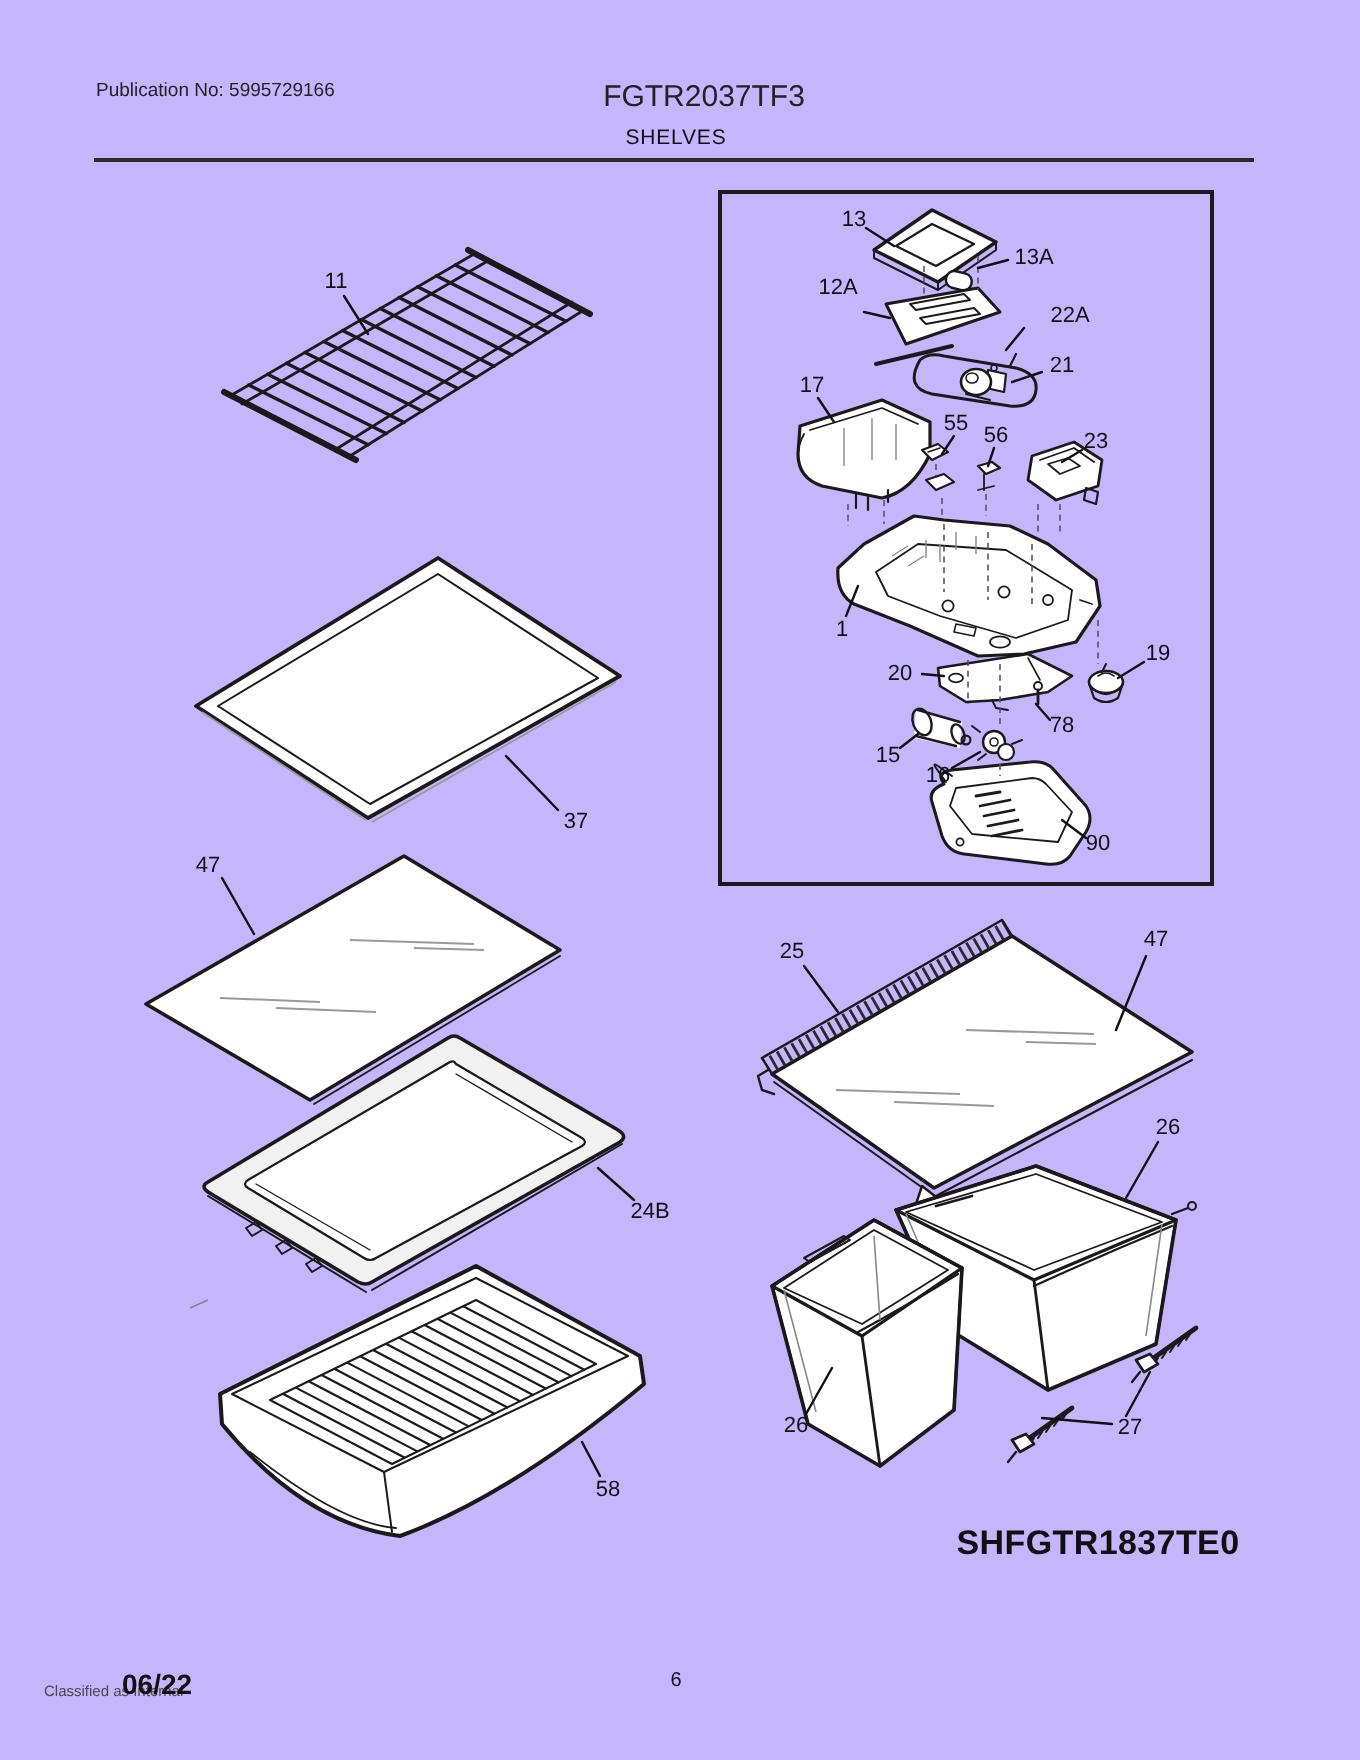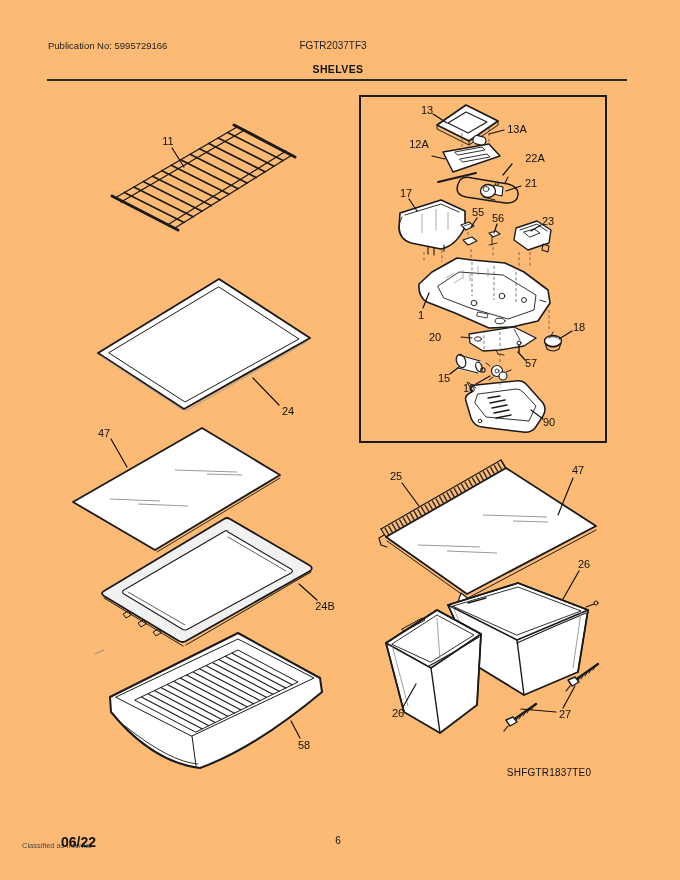--- a/index.html
+++ b/index.html
@@ -1,24 +1,24 @@
 <!DOCTYPE html>
 <html><head>
 <meta charset="utf-8">
 <style>
   html,body{margin:0;padding:0;background:#fff}
-  .page{position:relative;width:680px;height:880px;background:#fdba74;
+  .page{position:relative;width:680px;height:880px;background:#c4b5fd;
         font-family:"Liberation Sans",sans-serif;overflow:hidden}
   .abs{position:absolute}
   .pub{left:48px;top:40px;font-size:9.5px;color:#222}
-  .model{left:333px;top:40px;transform:translateX(-50%);font-size:10px;color:#222}
-  .title{left:338px;top:63px;transform:translateX(-50%);font-size:10.5px;font-weight:bold;color:#111;letter-spacing:.4px}
+  .model{left:352px;top:40px;transform:translateX(-50%);font-size:15px;color:#222}
+  .title{left:338px;top:63px;transform:translateX(-50%);font-size:10.5px;font-weight:normal;color:#111;letter-spacing:.4px}
   .hrule{left:47px;top:79px;width:580px;height:2px;background:#2a2a2a}
   .plabel{position:absolute;transform:translate(-50%,-50%);font-size:11px;font-weight:normal;color:#111;white-space:nowrap}
-  .caption{left:549px;top:772px;transform:translate(-50%,-50%);font-size:10px;font-weight:normal;color:#111;letter-spacing:.2px}
+  .caption{left:549px;top:772px;transform:translate(-50%,-50%);font-size:17px;font-weight:bold;color:#111;letter-spacing:.2px}
   .wm{left:22px;top:841px;font-size:7.5px;color:#4a4a4a}
   .fdate{left:61px;top:834px;font-size:14px;font-weight:700;color:#111}
   .fpage{left:338px;top:835px;transform:translateX(-50%);font-size:10px;color:#111}
   svg .k{stroke:#1a1a1a;fill:none;stroke-linecap:round;stroke-linejoin:round}
   svg .w{fill:#fff}
   svg .band{fill:#f1f1f1}
   svg .g{stroke:#999;fill:none}
   svg .gi{stroke:#888;fill:none}
   svg .dash{stroke:#555;stroke-dasharray:3 2.4;stroke-width:.8;fill:none}
   svg .ld{stroke:#111;stroke-width:1.2;fill:none;stroke-linecap:round}
@@ -325,27 +325,27 @@
   <div class="plabel" style="left:427px;top:110px">13</div>
   <div class="plabel" style="left:517px;top:129px">13A</div>
   <div class="plabel" style="left:419px;top:144px">12A</div>
   <div class="plabel" style="left:535px;top:158px">22A</div>
   <div class="plabel" style="left:531px;top:183px">21</div>
   <div class="plabel" style="left:406px;top:193px">17</div>
   <div class="plabel" style="left:478px;top:212px">55</div>
   <div class="plabel" style="left:498px;top:218px">56</div>
   <div class="plabel" style="left:548px;top:221px">23</div>
   <div class="plabel" style="left:421px;top:315px">1</div>
-  <div class="plabel" style="left:435px;top:337px">20</div>
-  <div class="plabel" style="left:579px;top:327px">18</div>
+  <div class="plabel" style="left:450px;top:337px">20</div>
+  <div class="plabel" style="left:579px;top:327px">19</div>
   <div class="plabel" style="left:444px;top:378px">15</div>
   <div class="plabel" style="left:469px;top:388px">16</div>
-  <div class="plabel" style="left:531px;top:363px">57</div>
+  <div class="plabel" style="left:531px;top:363px">78</div>
   <div class="plabel" style="left:549px;top:422px">90</div>
-  <div class="plabel" style="left:288px;top:411px">24</div>
+  <div class="plabel" style="left:288px;top:411px">37</div>
   <div class="plabel" style="left:104px;top:433px">47</div>
   <div class="plabel" style="left:325px;top:606px">24B</div>
   <div class="plabel" style="left:304px;top:745px">58</div>
   <div class="plabel" style="left:396px;top:476px">25</div>
   <div class="plabel" style="left:578px;top:470px">47</div>
   <div class="plabel" style="left:584px;top:564px">26</div>
   <div class="plabel" style="left:398px;top:713px">26</div>
   <div class="plabel" style="left:565px;top:714px">27</div>
 
   <div class="abs caption">SHFGTR1837TE0</div>

